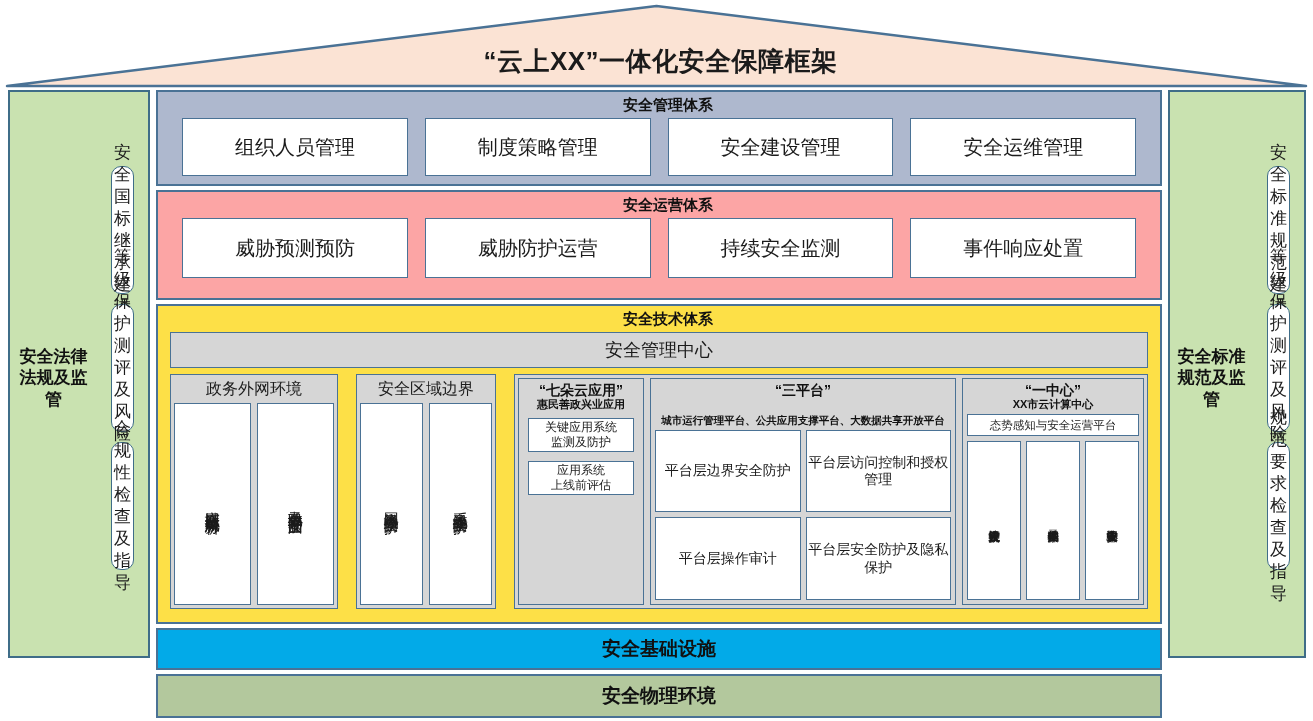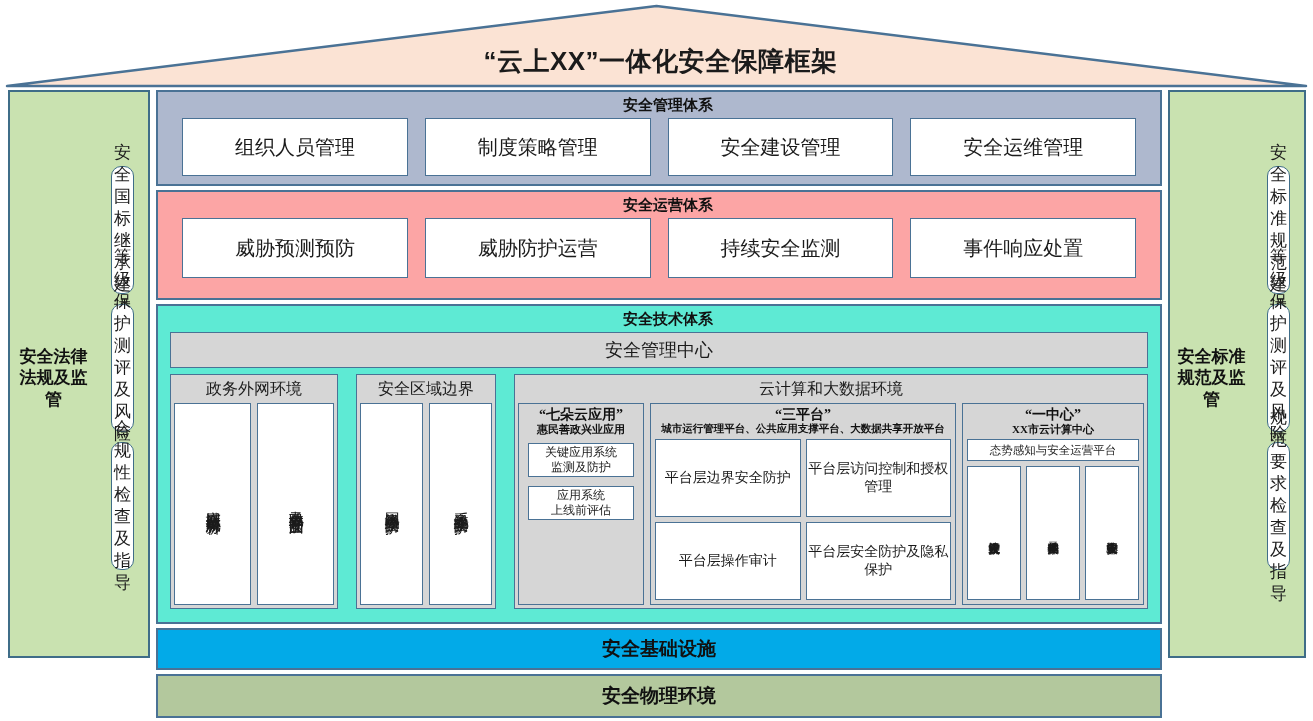--- a/index.html
+++ b/index.html
@@ -58,21 +58,21 @@
     flex:1;background:#ffffff;border:1.5px solid #4a7295;
     height:56px;display:flex;align-items:center;justify-content:center;
     font-size:20px;color:#1b1b1b;
   }
 
   .band-mgmt{background:#aeb8ce;height:96px;}
   .band-ops{background:#fca5a5;height:110px;}
   .band-ops .band-cell{height:58px;}
 
   
-  .band-tech{background:#5eead4;flex:1;padding-bottom:13px;font-family:Liberation Serif, serif;}
+  .band-tech{background:#fde047;flex:1;padding-bottom:13px;}
   .tech-center{
     margin:0 12px 6px 12px;background:#d6d6d6;border:1.5px solid #4a7295;
     height:34px;display:flex;align-items:center;justify-content:center;
     font-size:18px;color:#1b1b1b;
   }
   .tech-cols{display:flex;gap:18px;margin:0 12px;flex:1;}
 
   .envbox{
     background:#d6d6d6;border:1.5px solid #4a7295;box-sizing:border-box;
     display:flex;flex-direction:column;padding:3px;
@@ -98,21 +98,21 @@
     background:#d6d6d6;border:1.5px solid #4a7295;box-sizing:border-box;
     display:flex;flex-direction:column;padding:3px 4px 4px 4px;
   }
   .cc-title{
     text-align:center;font-size:14px;font-weight:bold;color:#111;line-height:1.15;
   }
   .cc-sub{
     text-align:center;font-size:11px;font-weight:bold;color:#111;
     line-height:1.2;margin-bottom:3px;
   }
-  .cc-sub.thin{font-weight:bold;font-size:10.5px;}
+  .cc-sub.thin{font-weight:bold;font-size:10.5px;margin-top:16px;}
   .cc-body{flex:1;display:flex;flex-direction:column;gap:5px;}
   .cc-grid{flex:1;display:grid;grid-template-columns:1fr 1fr;gap:5px;}
   .cell-wide{
     background:#ffffff;border:1.5px solid #4a7295;
     display:flex;align-items:center;justify-content:center;text-align:center;
     font-size:14px;color:#1b1b1b;line-height:1.25;padding:1px;box-sizing:border-box;
   }
   .card-app{width:126px;}
   .card-app .cc-body{gap:9px;padding:4px 5px 3px 5px;}
   .card-app .cell-wide{font-size:12px;}
@@ -207,21 +207,20 @@
 
         <div class="envbox env-bound">
           <div class="envbox-title">安全区域边界</div>
           <div class="env-inner">
             <div class="vbox">网络边界安全防护</div>
             <div class="vbox">系统边界安全防护</div>
           </div>
         </div>
 
         <div class="envbox env-cloud">
-          <div class="envbox-title">云计算和大数据环境</div>
           <div class="cloud-inner">
 
             <div class="cloud-card card-app">
               <div class="cc-title">“七朵云应用”</div>
               <div class="cc-sub">惠民善政兴业应用</div>
               <div class="cc-body">
                 <div class="cell-wide">关键应用系统<br>监测及防护</div>
                 <div class="cell-wide">应用系统<br>上线前评估</div>
               </div>
             </div>

